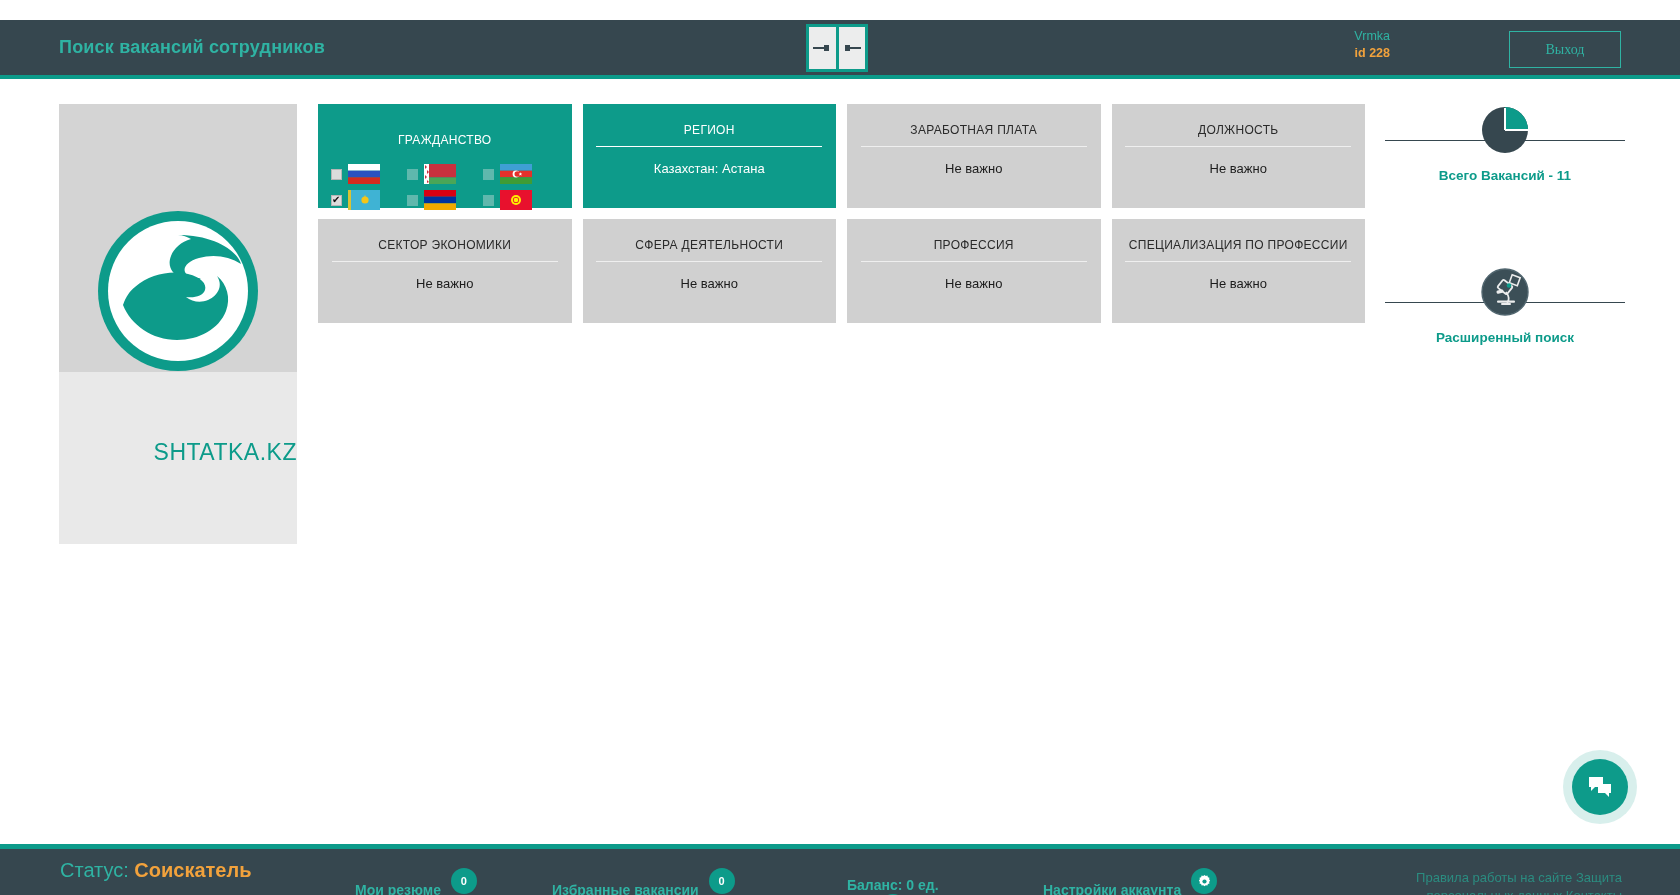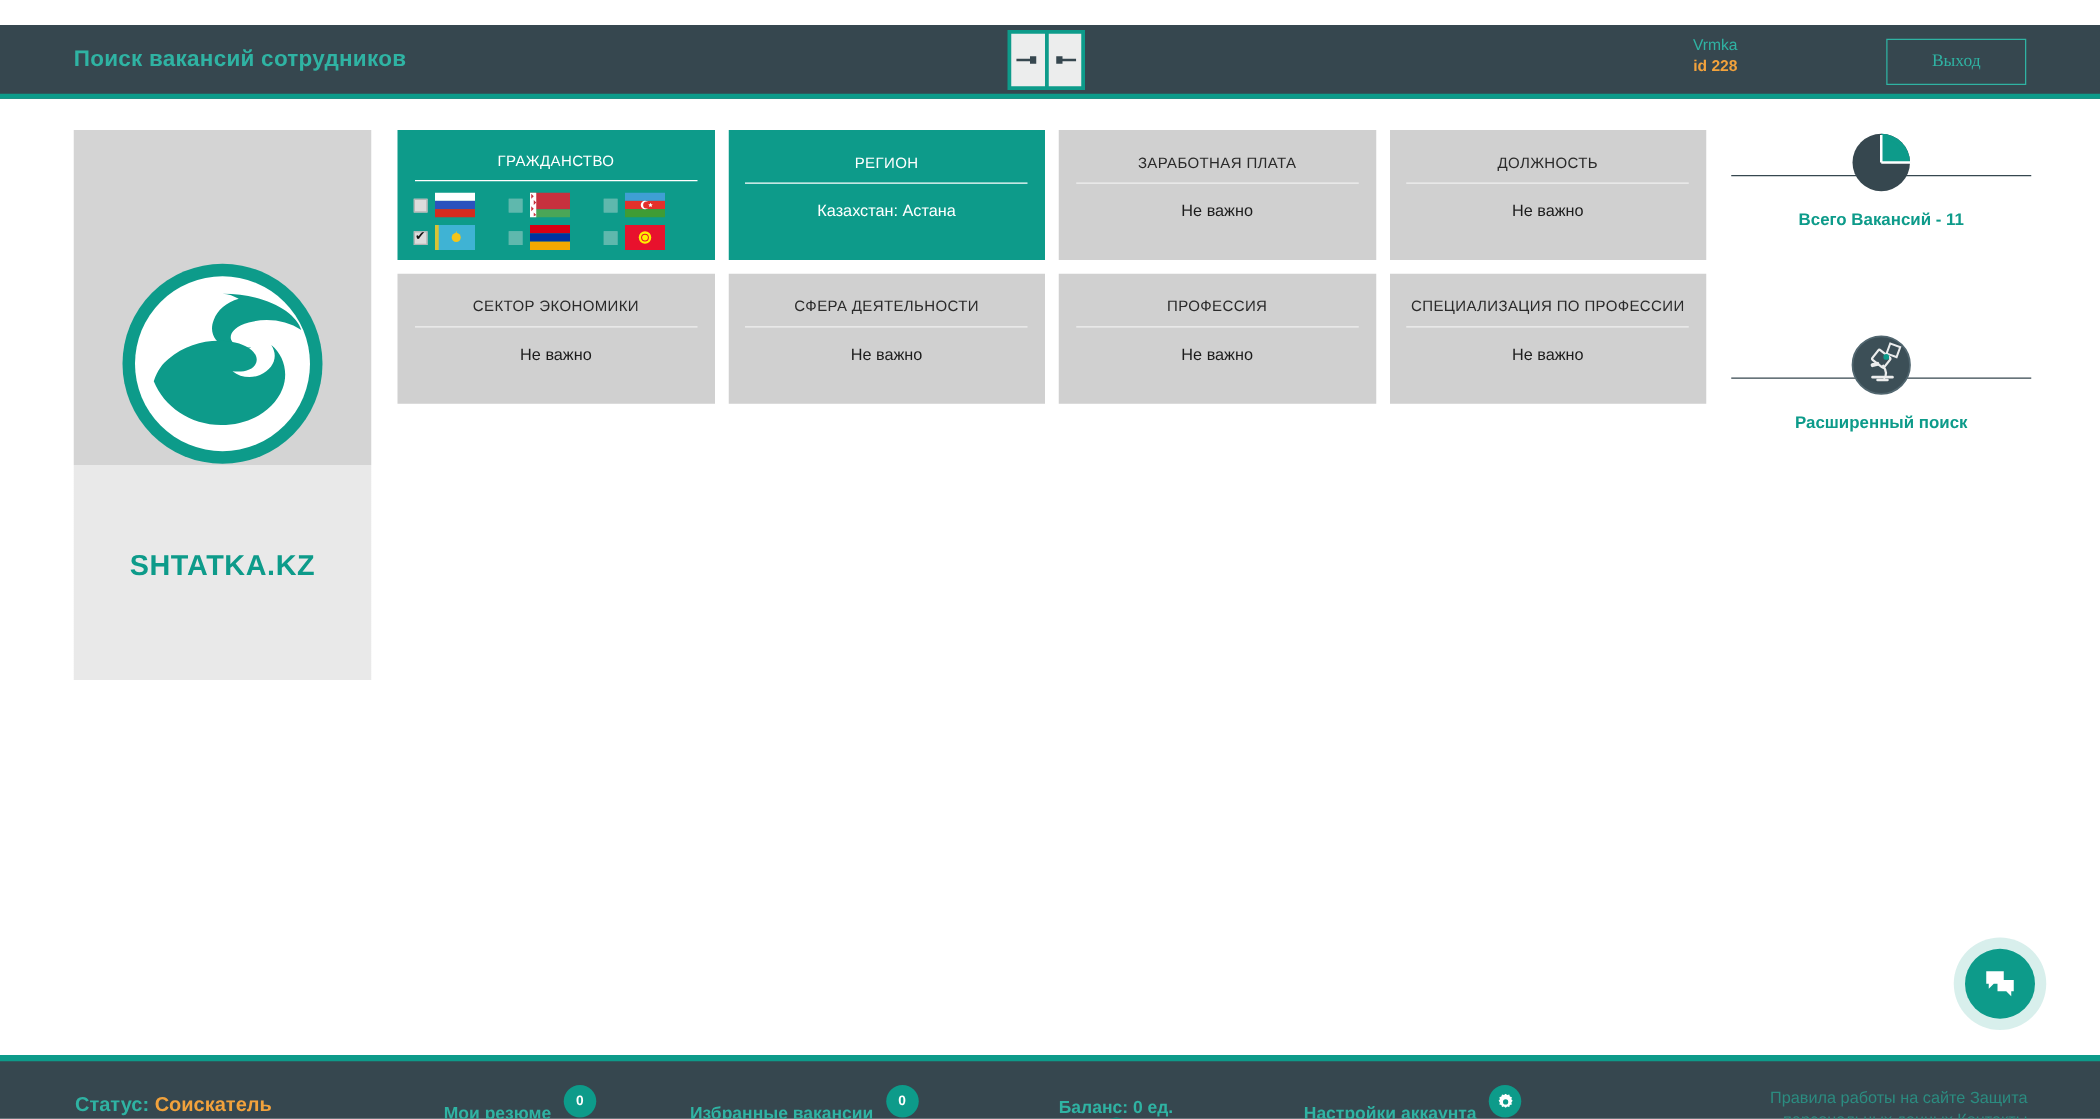--- a/index.html
+++ b/index.html
@@ -51,21 +51,21 @@
     position: absolute; left: 59px; top: 84px;
     width: 238px; height: 440px;
     background: linear-gradient(to bottom, #d4d4d4 0px, #d4d4d4 268px, #e9e9e9 268px, #e9e9e9 100%);
   }
   .logo-circle-wrap {
     position: absolute; left: 50%; top: 104px; transform: translateX(-50%);
     width: 166px; height: 166px;
   }
   .logo-title {
     position: absolute; left: 0; right: 0; top: 335px;
-    text-align: center; font-size: 23px; font-weight: bold;
+    text-align: right; font-size: 23px; font-weight: normal;
     color: #0d9b8a; letter-spacing: .5px;
   }
 
   
   .filters { position: absolute; left: 318px; top: 84px; width: 1047px; }
   .frow { display: flex; gap: 11px; margin-bottom: 11px; }
   .fcard {
     width: 254px; height: 104px;
     background: #d0d0d0;
     display: flex; flex-direction: column; align-items: center;
@@ -80,21 +80,21 @@
   .fcard .fdiv {
     width: 226px; height: 1px; background: #efefef; margin: 9px 0 0 0;
   }
   .fcard.accent .fdiv { background: #ffffff; }
   .fcard .fval {
     margin-top: 14px; font-size: 13px; color: #1c1c1c;
   }
   .fcard.accent .fval { color: #ffffff; }
 
   
-  .cit-card { padding-top: 18px; }
+  .cit-card { padding-top: 29px; }
   .cit-card .ftitle { font-size: 12px; }
   .cit-card .fdiv { margin-top: 8px; }
   .cit-rows { margin-top: 9px; width: 228px; }
   .cit-row { display: flex; align-items: center; gap: 0; margin-bottom: 6px; }
   .cit-item { display: flex; align-items: center; width: 76px; }
   .cit-cb {
     width: 11px; height: 11px; background: #dcdcdc;
     border: 1px solid #b6b6b6; margin-right: 6px;
     display: flex; align-items: center; justify-content: center;
     cursor: pointer; flex: 0 0 auto;
@@ -128,22 +128,22 @@
     display: flex; align-items: center; justify-content: center;
     cursor: pointer; z-index: 30;
   }
 
   
   .footer {
     position: absolute; left: 0; bottom: 0; width: 1680px; height: 71px;
     background: #36474f; border-top: 5px solid #0d9b8a;
   }
   .f-status {
-    position: absolute; left: 60px; top: 27px;
-    font-size: 16px; color: #2fb3a3; font-weight: bold;
+    position: absolute; left: 60px; top: 10px;
+    font-size: 20px; color: #2fb3a3;
   }
   .f-status b { color: #f2a23c; }
   .f-link {
     position: absolute; top: 28px;
     font-size: 14px; color: #2fb3a3; font-weight: bold;
     display: flex; align-items: center; gap: 10px; cursor: pointer;
     white-space: nowrap;
   }
   .f-badge {
     width: 26px; height: 26px; border-radius: 50%; background: #0d9b8a;

